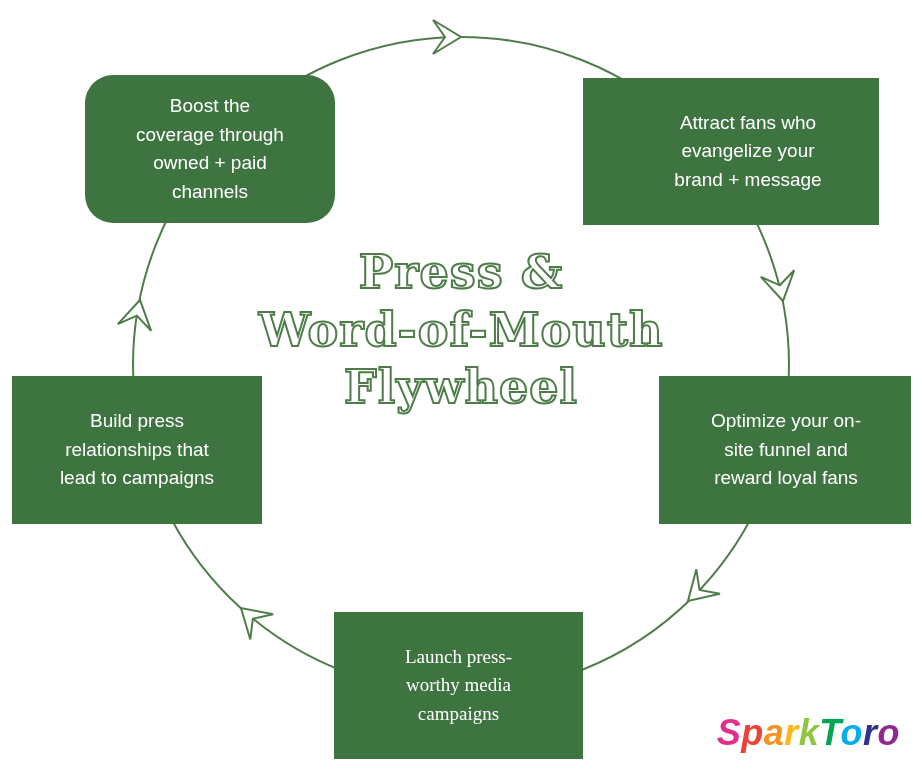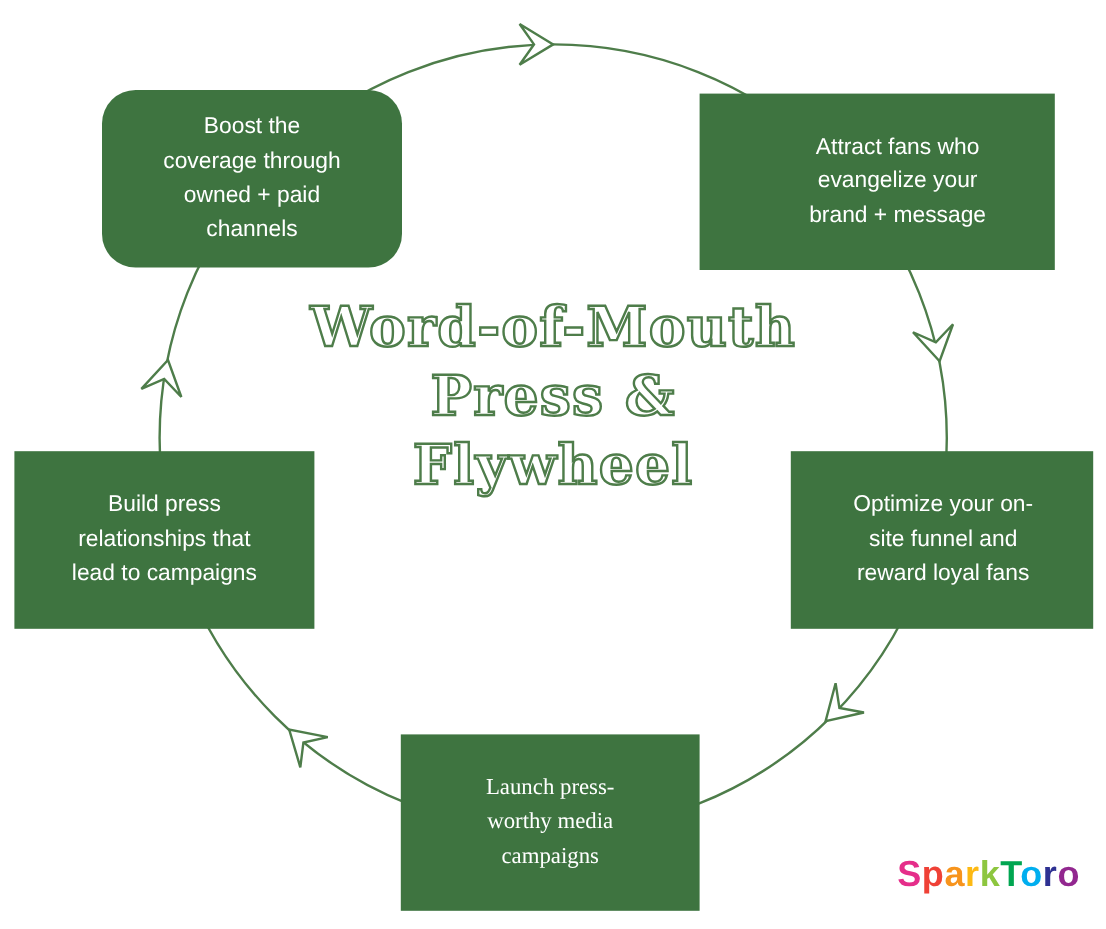--- a/index.html
+++ b/index.html
@@ -59,23 +59,24 @@
   @supports not (-webkit-text-stroke: 1px black) {
     .flywheel-title { color: var(--title-green, #4e7d4a); }
   }
 
   .logo {
     position: absolute;
     left: 700px;
     top: 712px;
     width: 200px;
     text-align: right;
-    font-size: 30px;
+    font-size: 36px;
     font-weight: 700;
     letter-spacing: 0.5px;
+    font-style: italic;
   }
 </style>
 </head>
 <body>
 
 <div class="canvas">
 
   <svg class="flywheel-svg" viewBox="0 0 922 774" aria-hidden="true">
     <circle cx="461" cy="365" r="328" fill="none" stroke="var(--line-green, #4e7d4a)" stroke-width="2"></circle>
     <g transform="translate(461,37) rotate(0)">
@@ -120,22 +121,22 @@
 campaigns</span>
   </div>
 
   <div class="step-box box-left">
     <span>Build press
 relationships that
 lead to campaigns</span>
   </div>
 
   <div class="flywheel-title">
+    <div>Press &amp;</div>
     <div>Word-of-Mouth</div>
-    <div>Press &amp;</div>
     <div>Flywheel</div>
   </div>
 
   <div class="logo">
     <span><span style="color: rgb(229, 46, 138);">S</span><span style="color: rgb(239, 65, 54);">p</span><span style="color: rgb(247, 148, 29);">a</span><span style="color: rgb(253, 185, 19);">r</span><span style="color: rgb(141, 198, 63);">k</span><span style="color: rgb(0, 166, 81);">T</span><span style="color: rgb(0, 174, 239);">o</span><span style="color: rgb(46, 49, 146);">r</span><span style="color: rgb(146, 39, 143);">o</span></span>
   </div>
 
 </div>
 
 </body></html>

